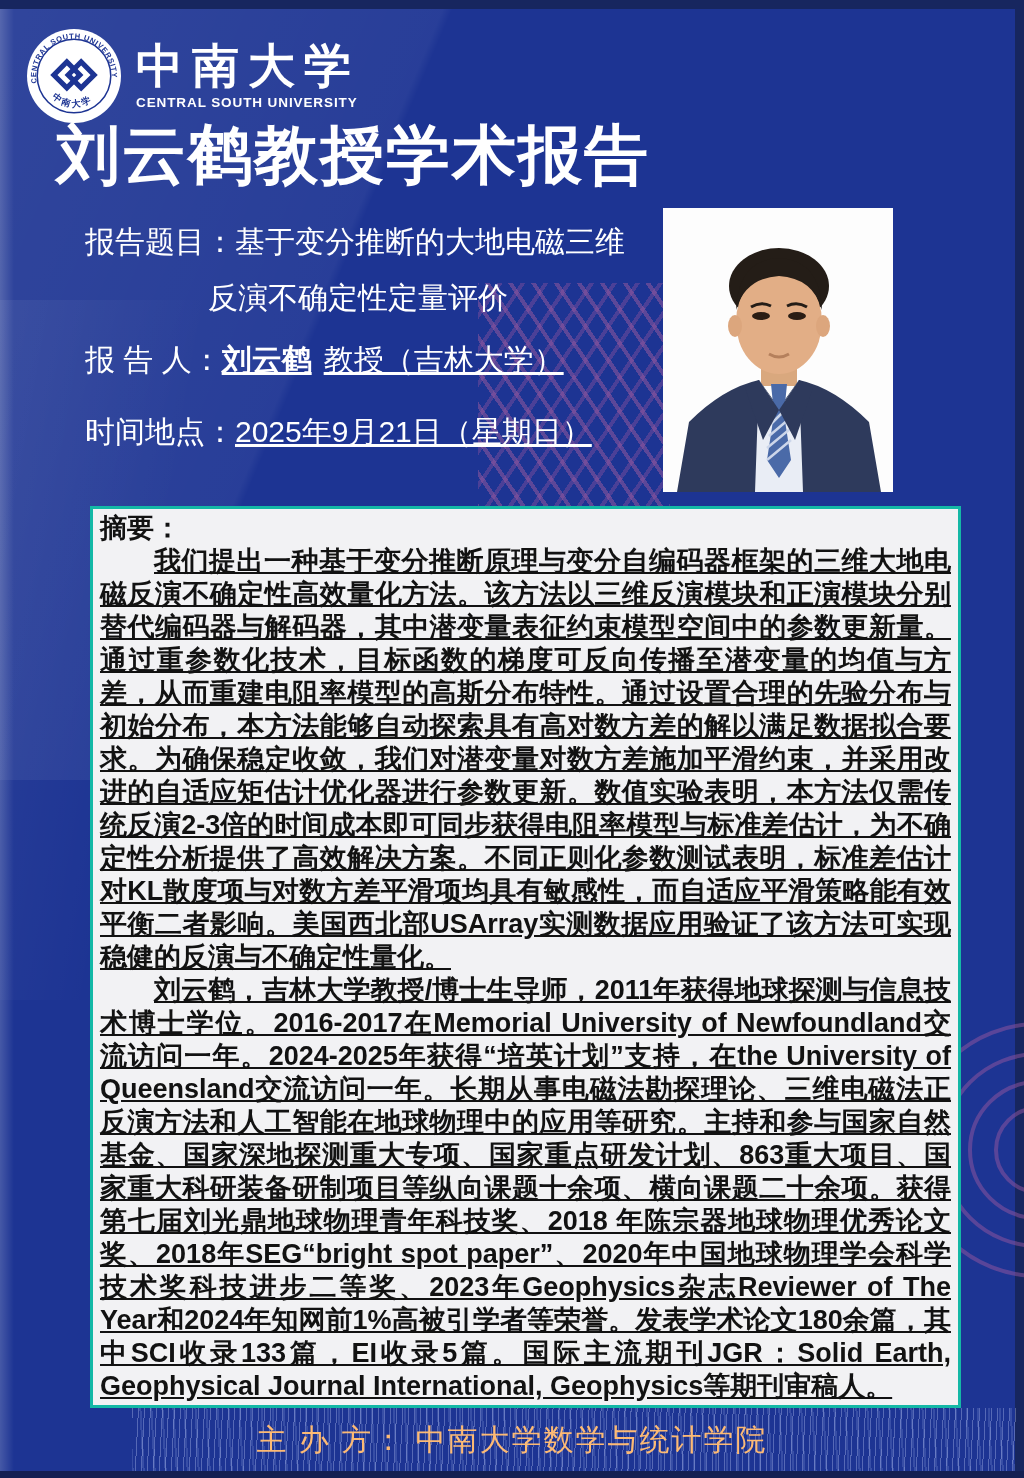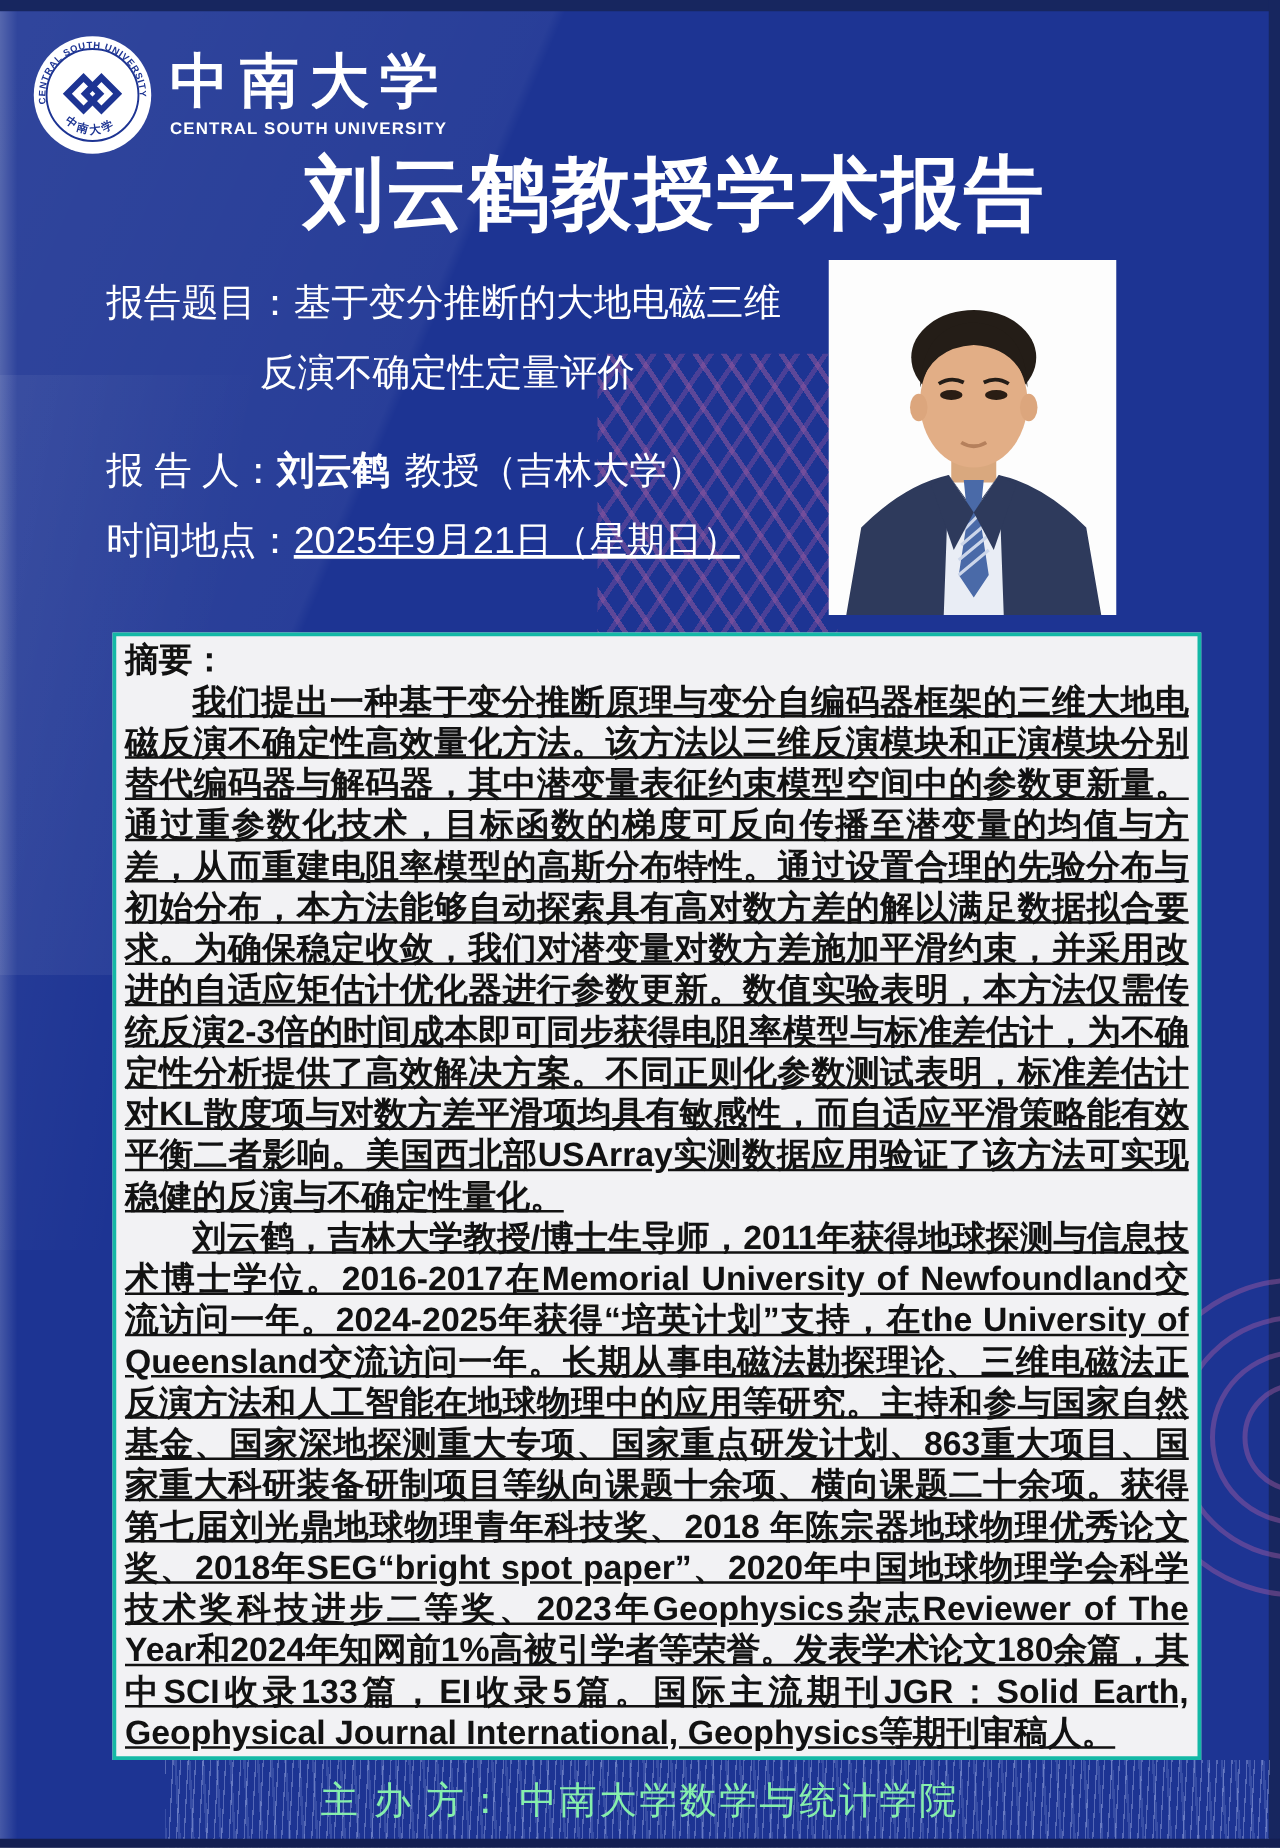--- a/index.html
+++ b/index.html
@@ -40,21 +40,21 @@
   .logo-block{position:absolute;left:26px;top:28px;display:flex;align-items:center;}
   .logo-emblem{width:96px;height:96px;}
   .logo-text{margin-left:14px;color:#ffffff;}
   .logo-cn{
     font-family:"Liberation Serif","DejaVu Serif",serif;
     font-size:47px;font-weight:bold;letter-spacing:9px;line-height:1.05;
   }
   .logo-en{font-size:13.5px;font-weight:bold;letter-spacing:.9px;margin-top:3px;}
   
   .poster-title{
-    position:absolute;left:0;top:112px;width:100%;text-align:center;
+    position:absolute;left:0;top:112px;width:100%;
     padding-left:56px;box-sizing:border-box;
     color:#ffffff;font-size:64px;font-weight:bold;letter-spacing:2px;
   }
   
   .info-row{position:absolute;color:#ffffff;font-size:30px;font-weight:500;white-space:nowrap;}
   .info-label{display:inline-block;}
   .speaker-name{font-weight:800;}
   .speaker-suffix{margin-left:12px;}
   
   .photo-frame{
@@ -67,21 +67,21 @@
     position:absolute;left:90px;top:506px;width:871px;height:902px;
     box-sizing:border-box;background:#f2f2f4;border:3px solid #14b8a6;
     padding:3px 7px;overflow:hidden;
     color:#121212;font-size:27px;font-weight:bold;line-height:33px;
   }
   .p-head{font-weight:bold;}
   .p-body{margin:0;text-indent:2em;text-align:justify;text-decoration:underline;}
   
   .footer-text{
     position:absolute;left:0;top:1420px;width:100%;text-align:center;
-    color:#86efac;font-size:30px;font-weight:500;letter-spacing:2px;
+    color:#fdba74;font-size:30px;font-weight:500;letter-spacing:2px;
   }
 </style>
 </head>
 <body>
 
 <div class="page">
 
   <div class="sheen"></div>
   <div class="sheen2"></div>
   <div class="edge-top"></div>
@@ -123,21 +123,21 @@
   </div>
 
   <div class="poster-title">刘云鹤教授学术报告</div>
 
   <div class="info-row" style="left:208px;top:278px;">
     <span>反演不确定性定量评价</span>
   </div>
   <div class="info-row" style="left:85px;top:222px;">
     <span class="info-label">报告题目：</span><span>基于变分推断的大地电磁三维</span>
   </div>
-  <div class="info-row" style="left:85px;top:356px;">
+  <div class="info-row" style="left:85px;top:340px;text-decoration:underline;">
     <span class="info-label">报 告 人：</span><span class="speaker-name">刘云鹤</span><span class="speaker-suffix">教授（吉林大学）</span>
   </div>
   <div class="info-row" style="left:85px;top:412px;text-decoration:underline;">
     <span class="info-label">时间地点：</span><span>2025年9月21日（星期日）</span>
   </div>
 
   <div class="photo-frame">
     <svg viewBox="0 0 230 284">
       <rect x="0" y="0" width="230" height="284" fill="#fdfdfd"></rect>
       <ellipse cx="116" cy="78" rx="50" ry="38" fill="#241d17"></ellipse>

